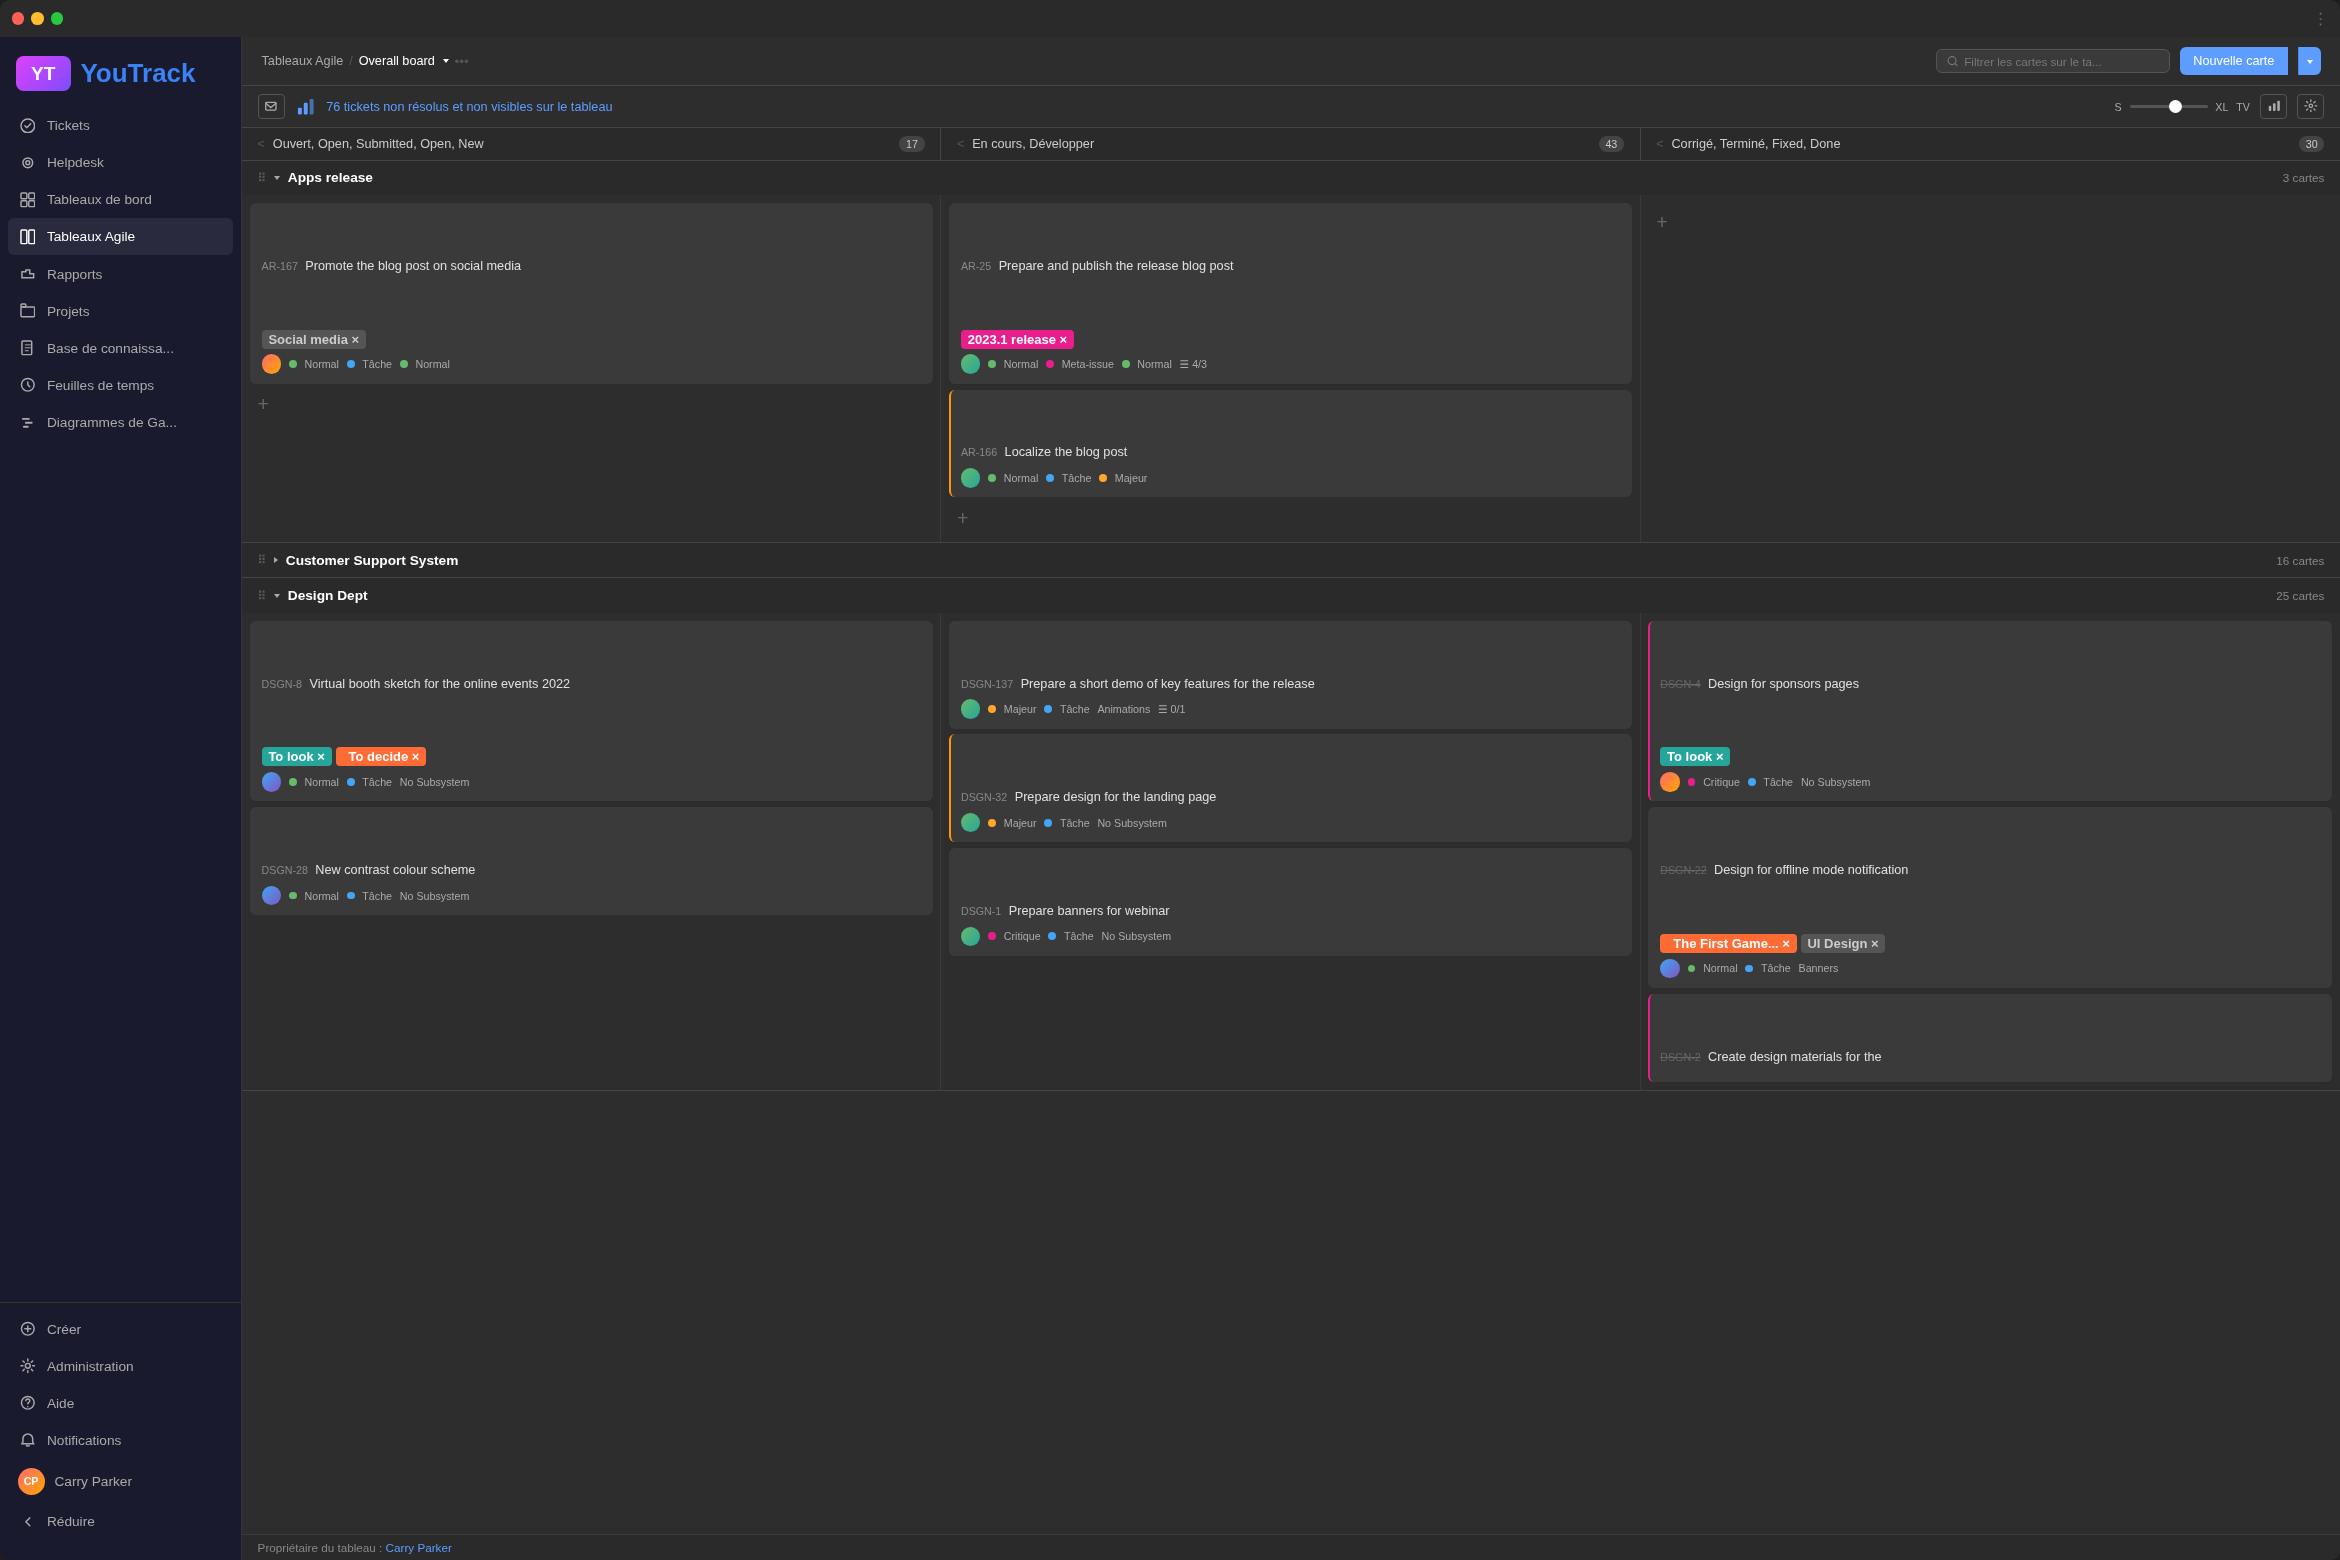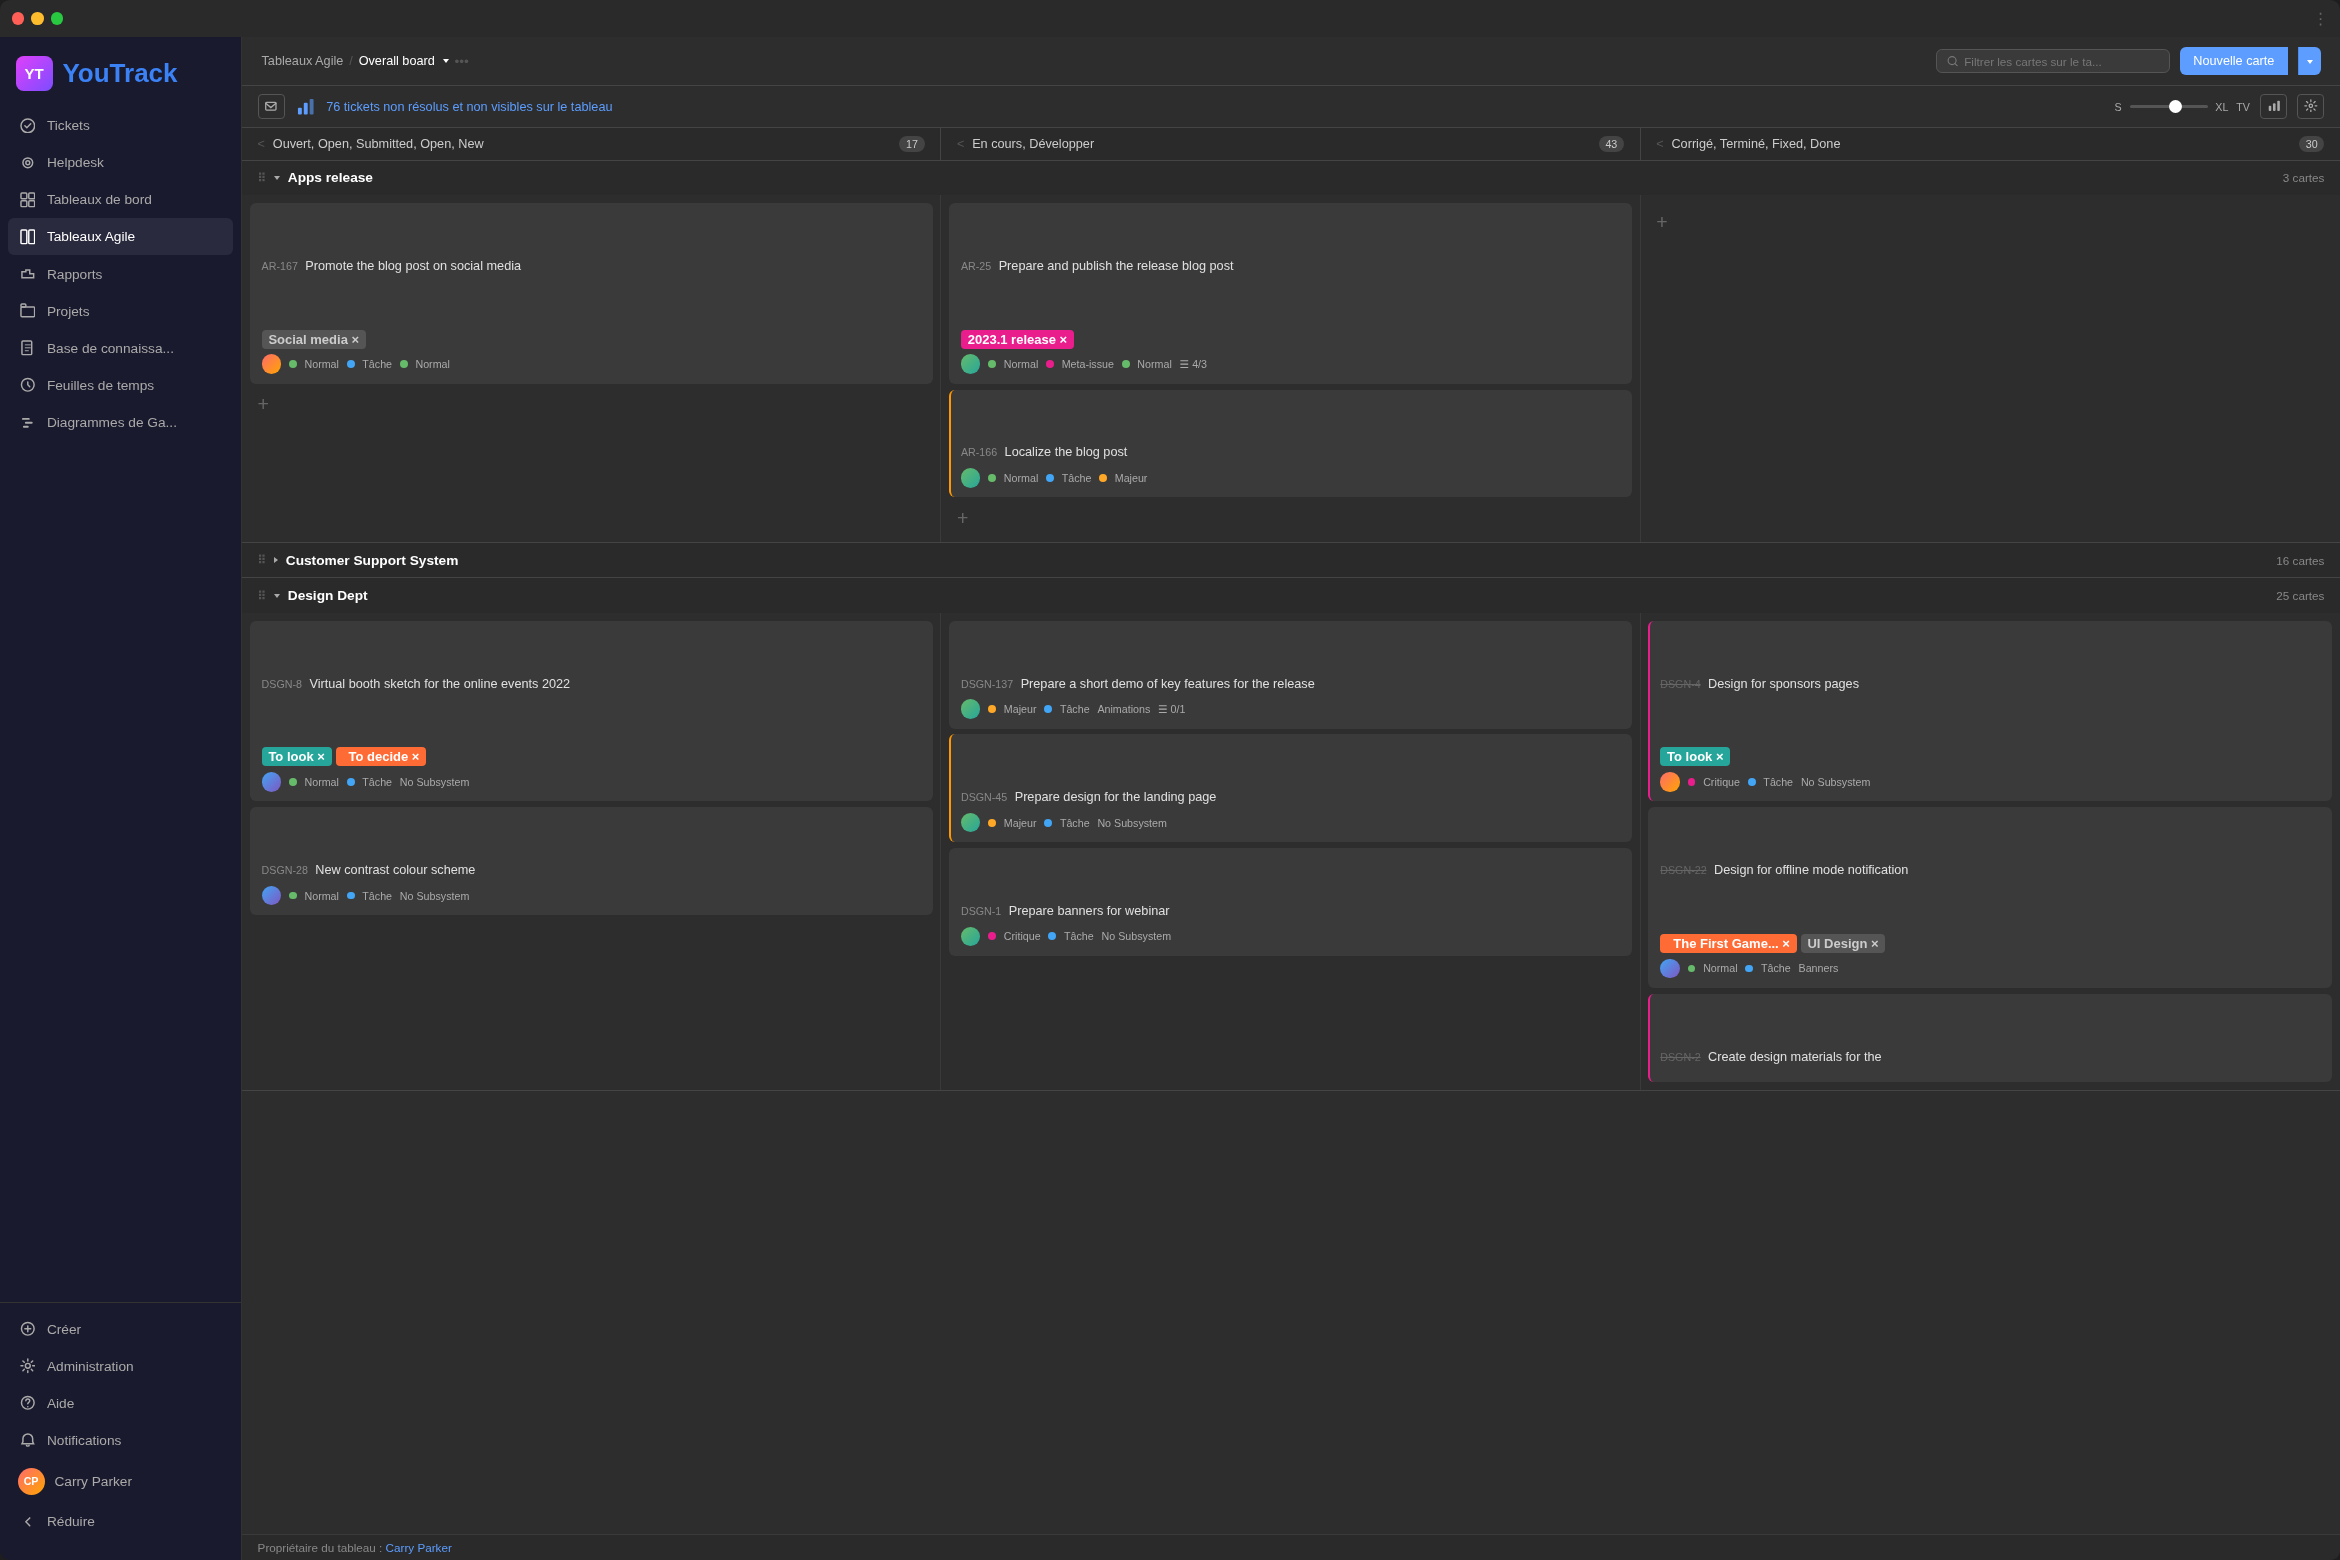--- a/index.html
+++ b/index.html
@@ -13,21 +13,21 @@
     .tl-yellow { background: #ffbd2e; }
     .tl-green { background: #28c840; }
     .window-menu-dots { margin-left: auto; color: #666; font-size: 15.6px; cursor: pointer; }
 
     
     .app-container { display: flex; width: 100%; height: 100%; padding-top: 37px; }
 
     
     .sidebar { width: 242px; background: #1a1a2e; flex-shrink: 0; display: flex; flex-direction: column; padding: 11.7px 0; border-right: 1px solid #333; }
     .sidebar-logo { display: flex; align-items: center; gap: 9.8px; padding: 7.8px 15.6px 15.6px; }
-    .logo-icon { width: 37px; height: 35px; background: linear-gradient(135deg, #e040fb, #7c4dff); border-radius: 7.8px; display: flex; align-items: center; justify-content: center; font-weight: 900; font-size: 15px; color: white; }
+    .logo-icon { width: 55px; height: 35px; background: linear-gradient(135deg, #e040fb, #7c4dff); border-radius: 7.8px; display: flex; align-items: center; justify-content: center; font-weight: 900; font-size: 19px; color: white; }
     .logo-text { font-size: 26px; font-weight: 600; color: #3b82f6; }
 
     .sidebar-nav { flex: 1; padding: 0 7.8px; }
     .nav-item { display: flex; align-items: center; gap: 9.8px; padding: 8.8px 9.8px; border-radius: 5.9px; cursor: pointer; color: #aaa; font-size: 13.7px; }
     .nav-item.active { background: #2a2a3e; color: #fff; }
     .nav-icon { width: 19.5px; height: 19.5px; display: flex; align-items: center; justify-content: center; flex-shrink: 0; }
 
     .sidebar-bottom { padding: 7.8px; border-top: 1px solid #333; margin-top: 7.8px; }
     .sidebar-bottom-item { display: flex; align-items: center; gap: 9.8px; padding: 8.8px 9.8px; border-radius: 5.9px; cursor: pointer; color: #aaa; font-size: 13.7px; }
     .user-avatar-sidebar { width: 27px; height: 27px; border-radius: 50%; background: linear-gradient(135deg, #ff6b6b, #ffa500); display: flex; align-items: center; justify-content: center; font-size: 10.7px; font-weight: 600; color: white; flex-shrink: 0; }
@@ -502,21 +502,21 @@
                   <span class="meta-dot dot-yellow"></span>
                   <span class="meta-label">Majeur</span>
                   <span class="meta-dot dot-blue"></span>
                   <span class="meta-label">Tâche</span>
                   <span class="meta-label">Animations</span>
                   <span class="checklist-icon">☰ 0/1</span>
                 </div>
               </div>
               <div class="card card-left-border-orange">
                 <div class="card-title">
-                  <span class="card-id">DSGN-45</span>
+                  <span class="card-id">DSGN-32</span>
                   <span>Prepare design for the landing page</span>
                 </div>
                 <div class="card-meta">
                   <div class="meta-avatar meta-avatar-2"></div>
                   <span class="meta-dot dot-yellow"></span>
                   <span class="meta-label">Majeur</span>
                   <span class="meta-dot dot-blue"></span>
                   <span class="meta-label">Tâche</span>
                   <span class="meta-label">No Subsystem</span>
                 </div>

